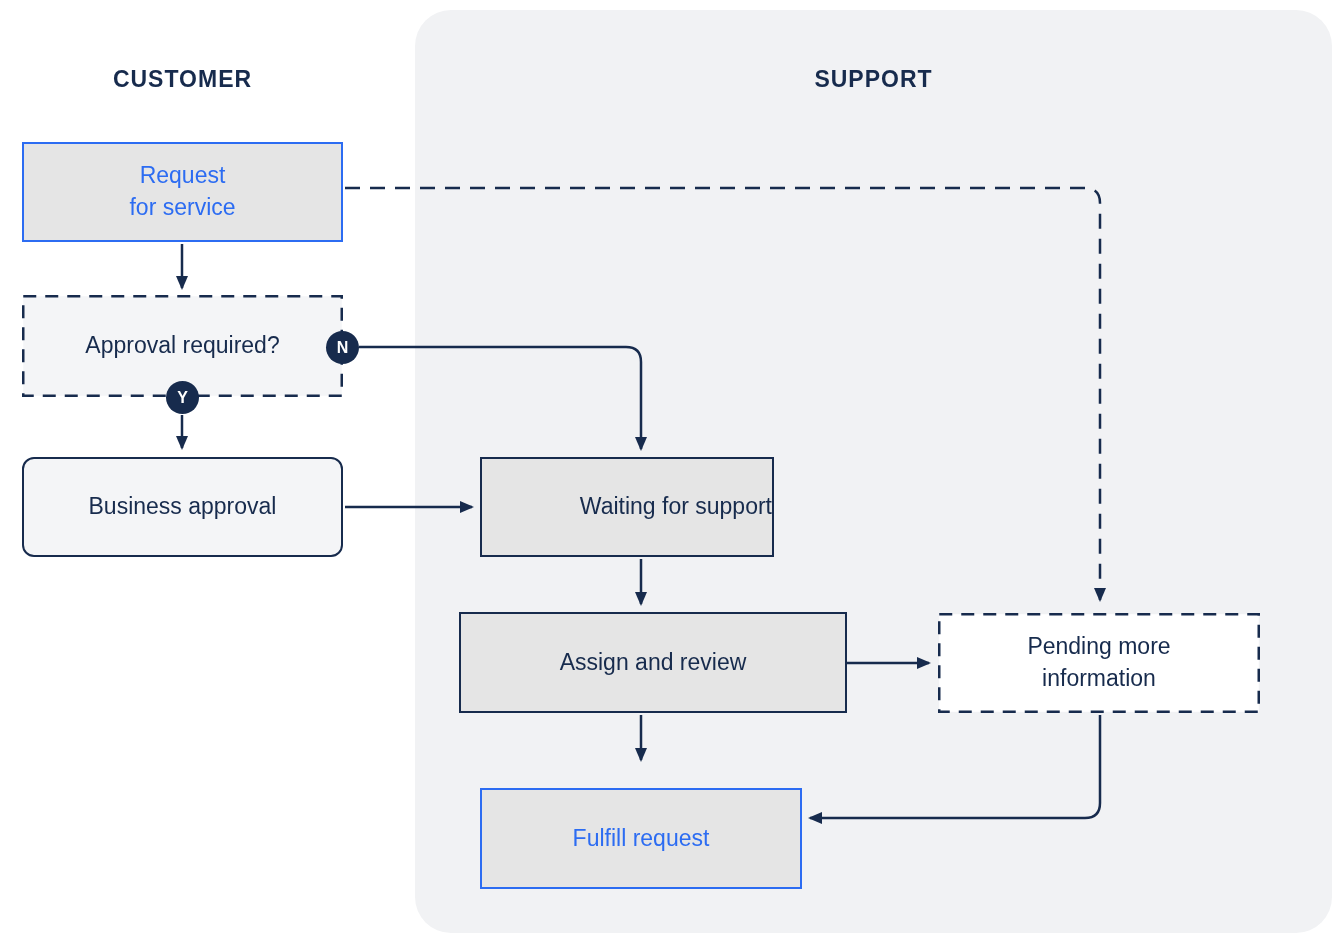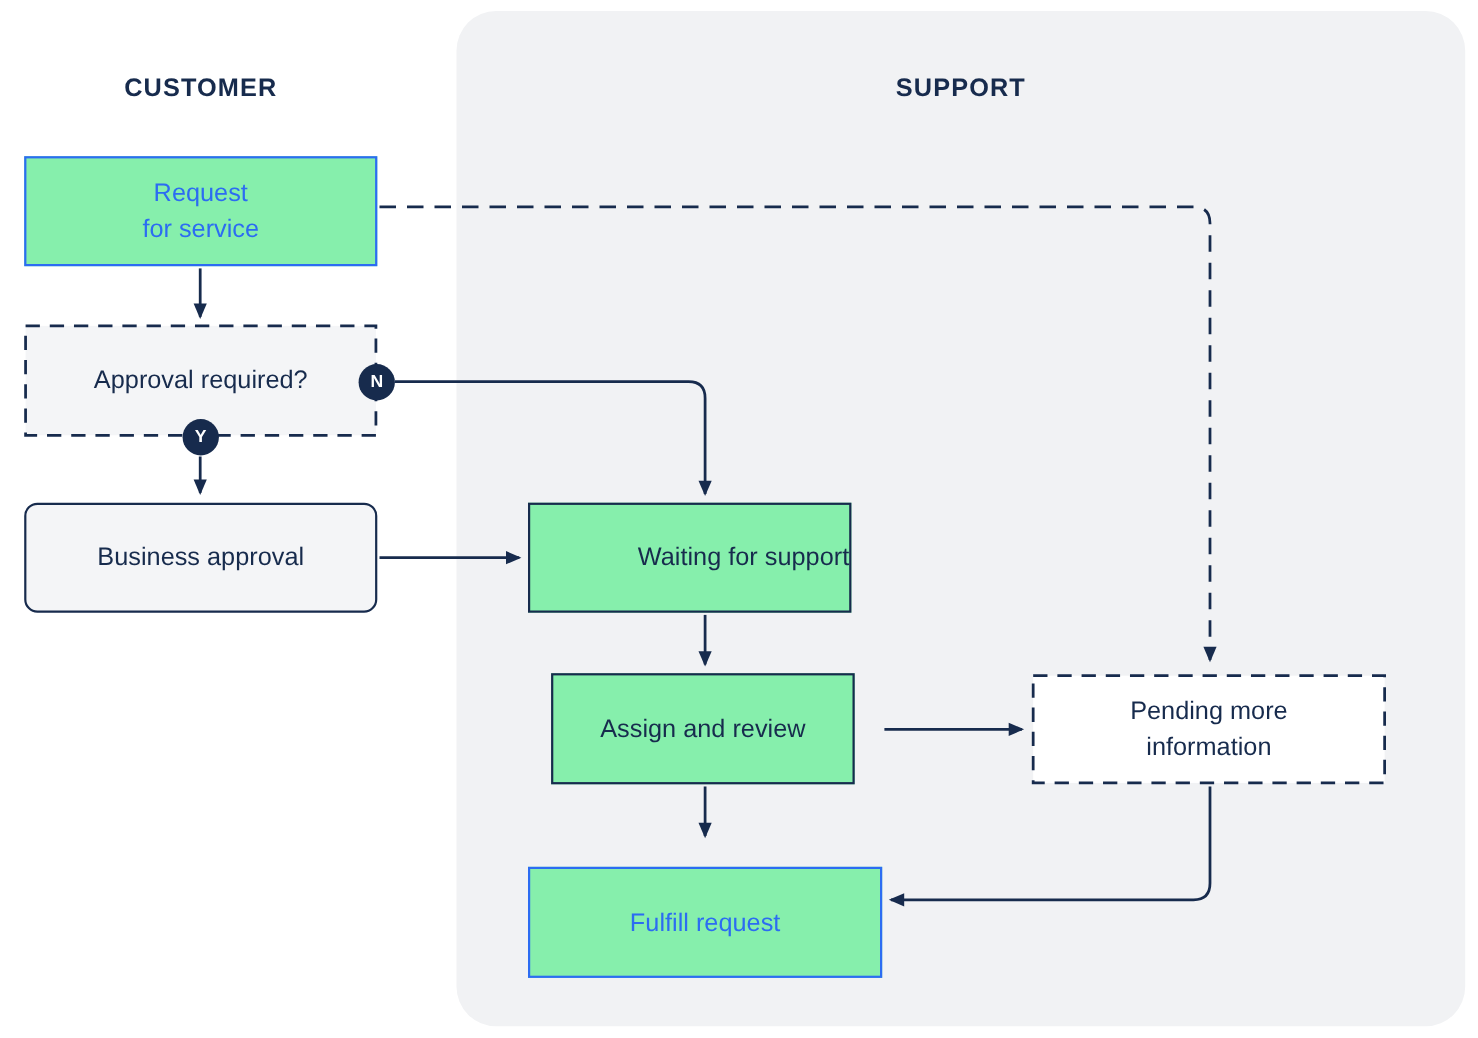--- a/index.html
+++ b/index.html
@@ -53,28 +53,28 @@
     text-align: center;
     font-size: 23px;
     font-weight: 500;
     line-height: 1.38;
     color: #172b4d;
     white-space: pre-line;
     cursor: default;
   }
   .node-solid-navy { border: 2.5px solid #172b4d; }
   .node-blue       { border: 2.5px solid #2c6cf2; color: #2c6cf2; }
-  .bg-white { background: #86efac; }
+  .bg-white { background: #e5e5e5; }
   .bg-gray  { background: #f4f5f7; border-radius: 12px; }
   .bg-none  { background: transparent; } 
   .n-request  { left: 22px;  top: 142px; width: 321px; height: 100px; }
   .n-approval { left: 22px;  top: 295px; width: 321px; height: 102px; }
   .n-business { left: 22px;  top: 457px; width: 321px; height: 100px; }
   .n-waiting  { left: 480px; top: 457px; width: 294px; height: 100px; justify-content: flex-end; }
-  .n-assign   { left: 501px; top: 612px; width: 276px; height: 101px; }
+  .n-assign   { left: 459px; top: 612px; width: 388px; height: 101px; }
   .n-pending  { left: 938px; top: 613px; width: 322px; height: 100px; }
   .n-fulfill  { left: 480px; top: 768px; width: 322px; height: 101px; margin-top: 20px; }
   .badge {
     position: absolute;
     width: 33px;
     height: 33px;
     border-radius: 50%;
     background: #172b4d;
     color: #ffffff;
     font-size: 16px;

